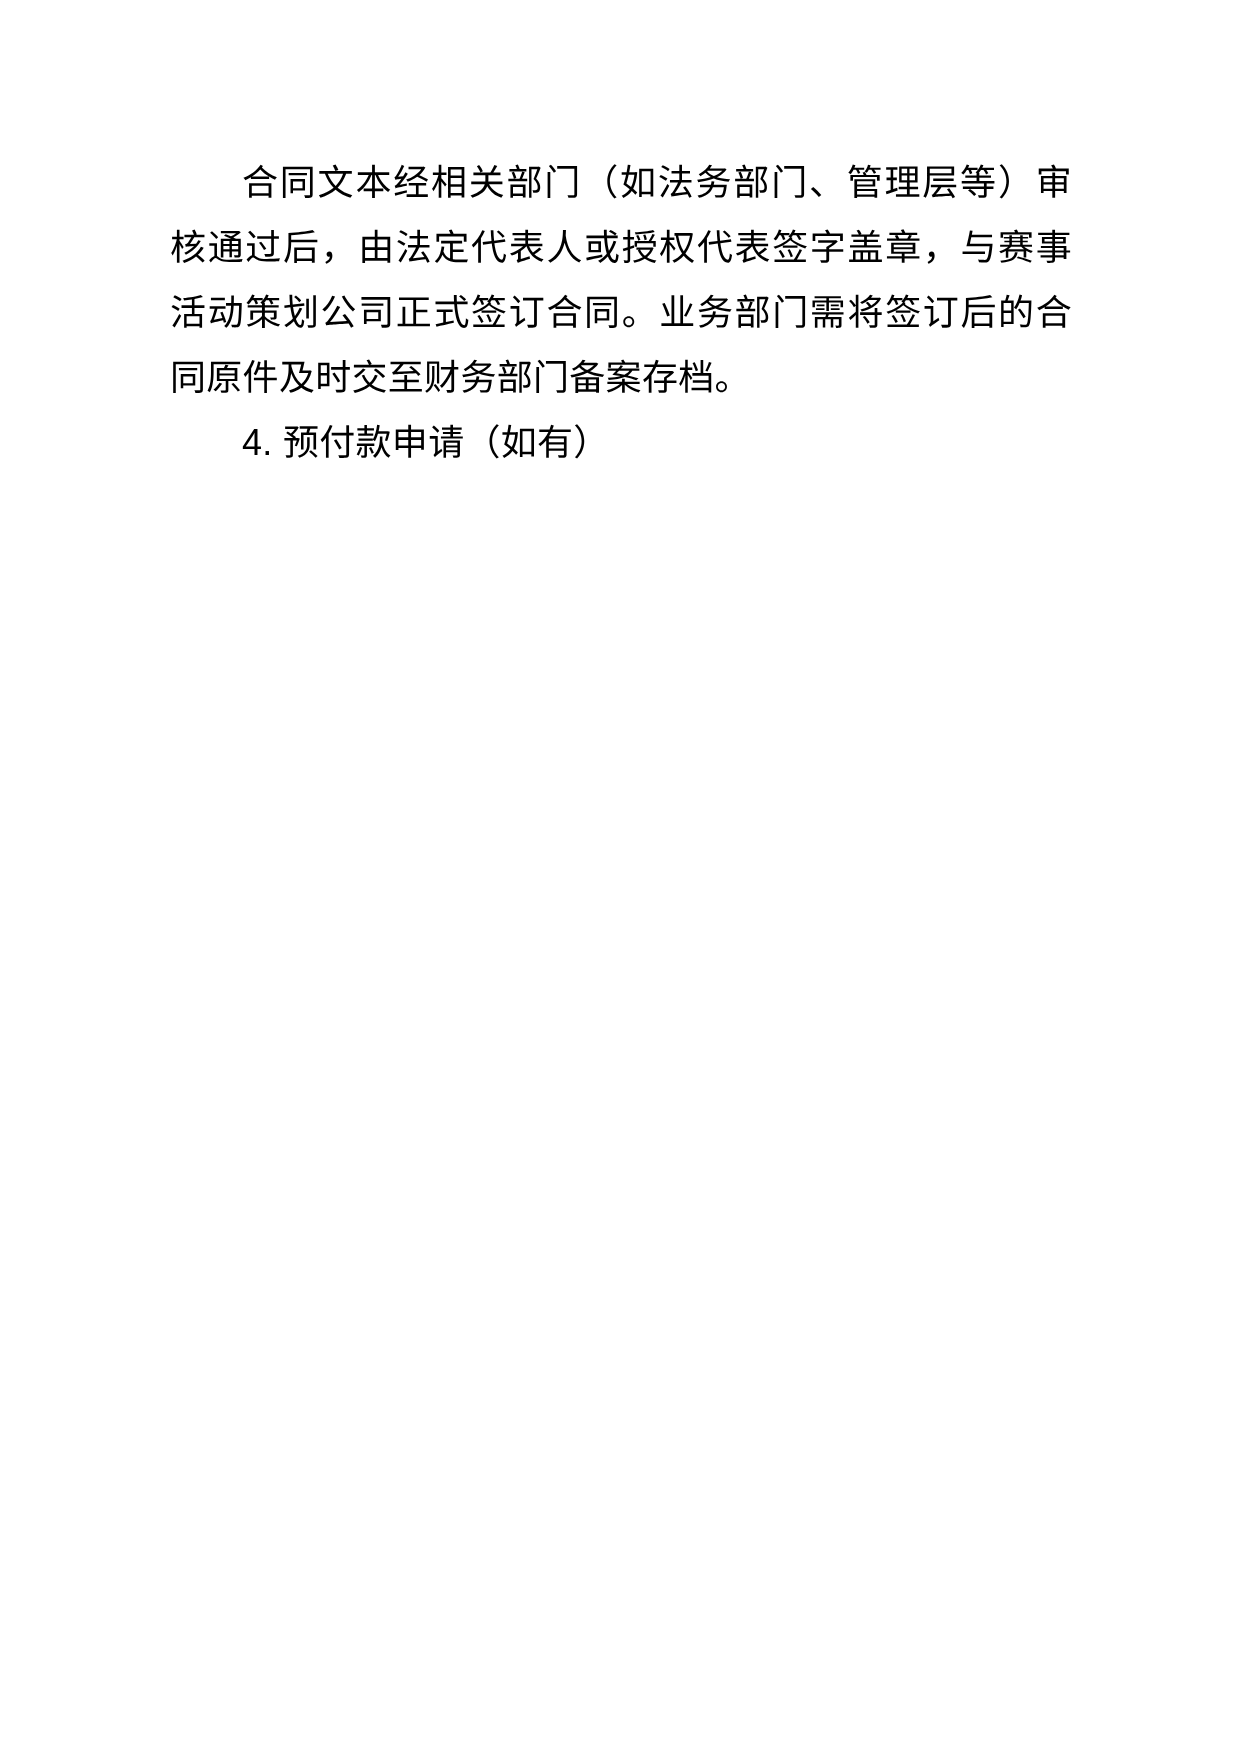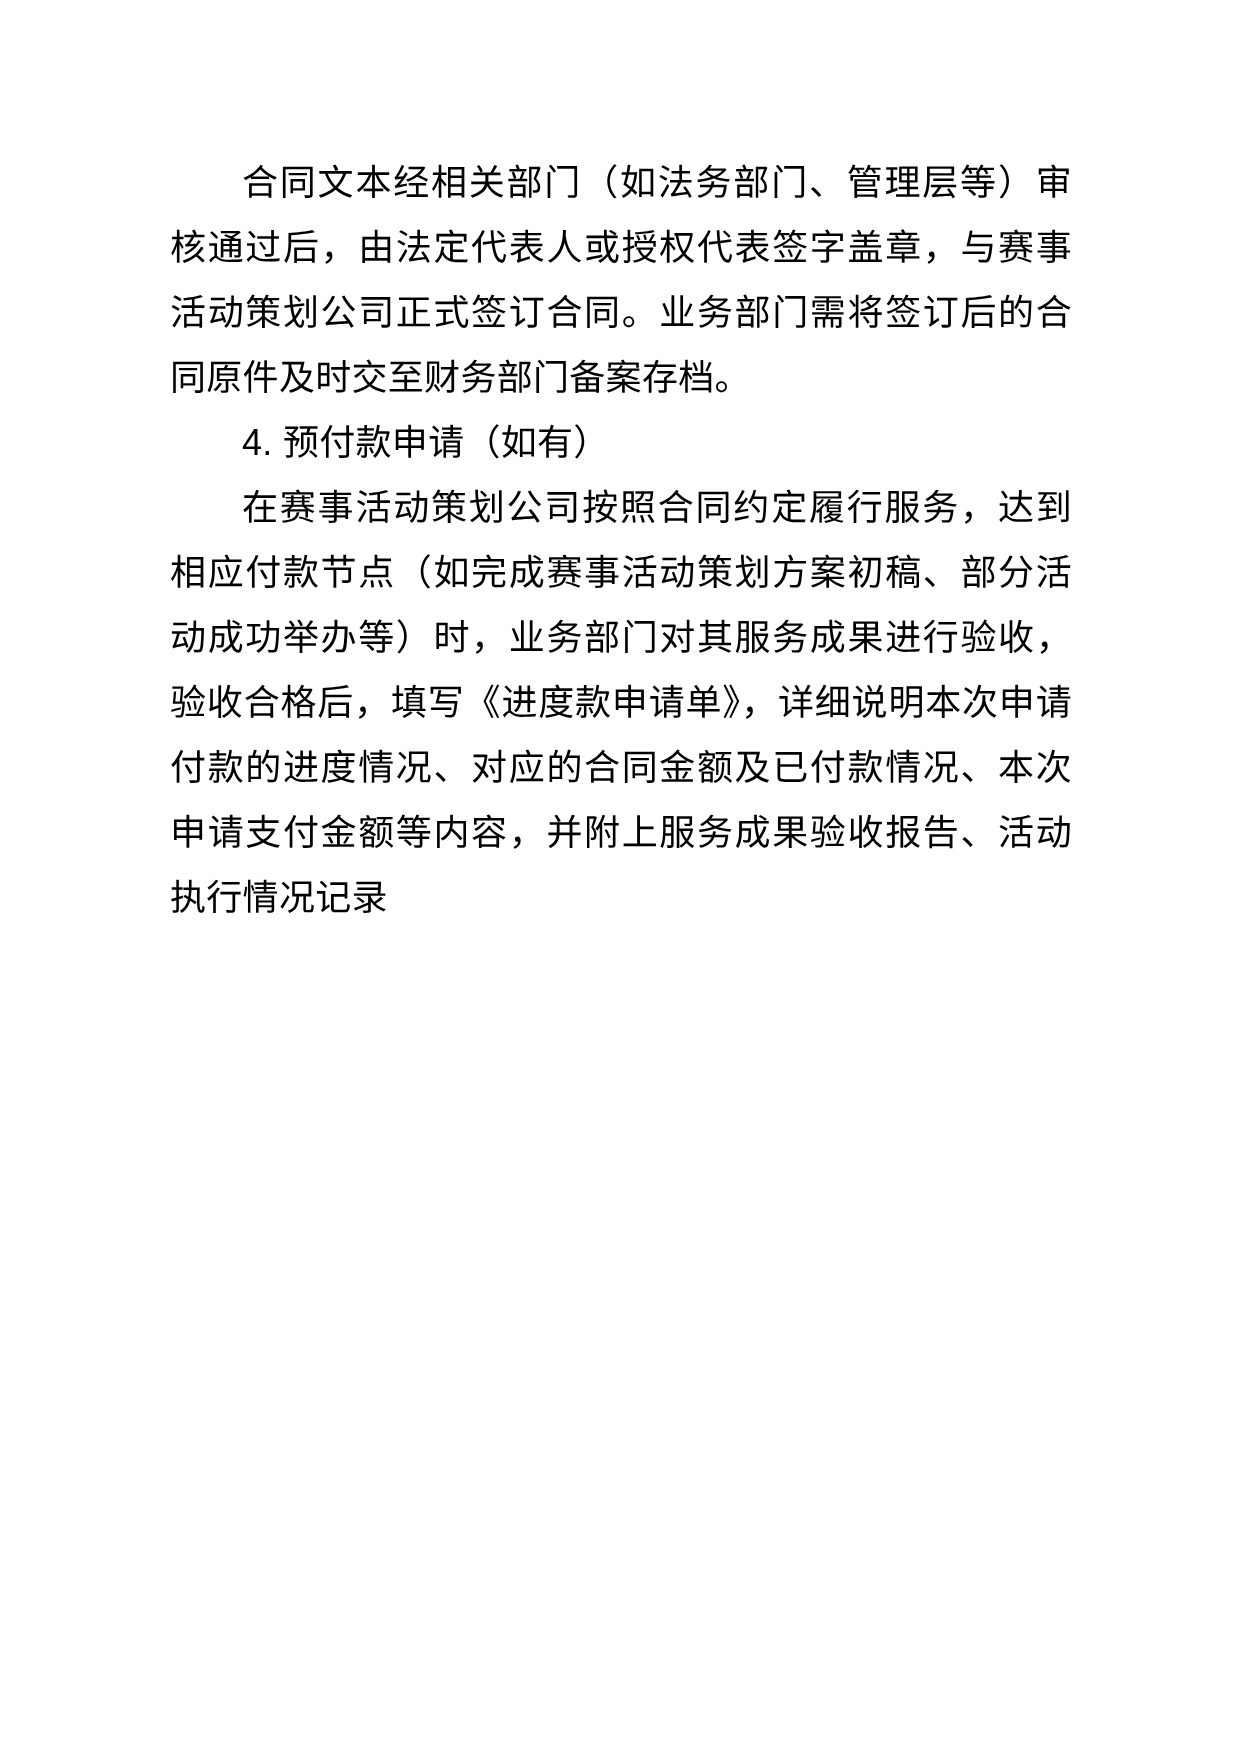--- a/index.html
+++ b/index.html
@@ -39,15 +39,14 @@
     letter-spacing: 0.3px;
   }
 </style>
 </head>
 <body>
 
 <div class="page">
   <div class="doc-body">
     <p>合同文本经相关部门（如法务部门、管理层等）审核通过后，由法定代表人或授权代表签字盖章，与赛事活动策划公司正式签订合同。业务部门需将签订后的合同原件及时交至财务部门备案存档。</p>
     <p>4. 预付款申请（如有）</p>
-    <p>在赛事活动策划公司按照合同约定履行服务，达到相应付款节点（如完成赛事活动策划方案初稿、部分活动成功举办等）时，业务部门对其服务成果进行验收，验收合格后，填写《进度款申请单》，详细说明本次申请付款的进度情况、对应的合同金额及已付款情况、本次申请支付金额等内容，并附上服务成果验收报告、活动执行情况记录</p>
   </div>
 </div>
 
 </body></html>

